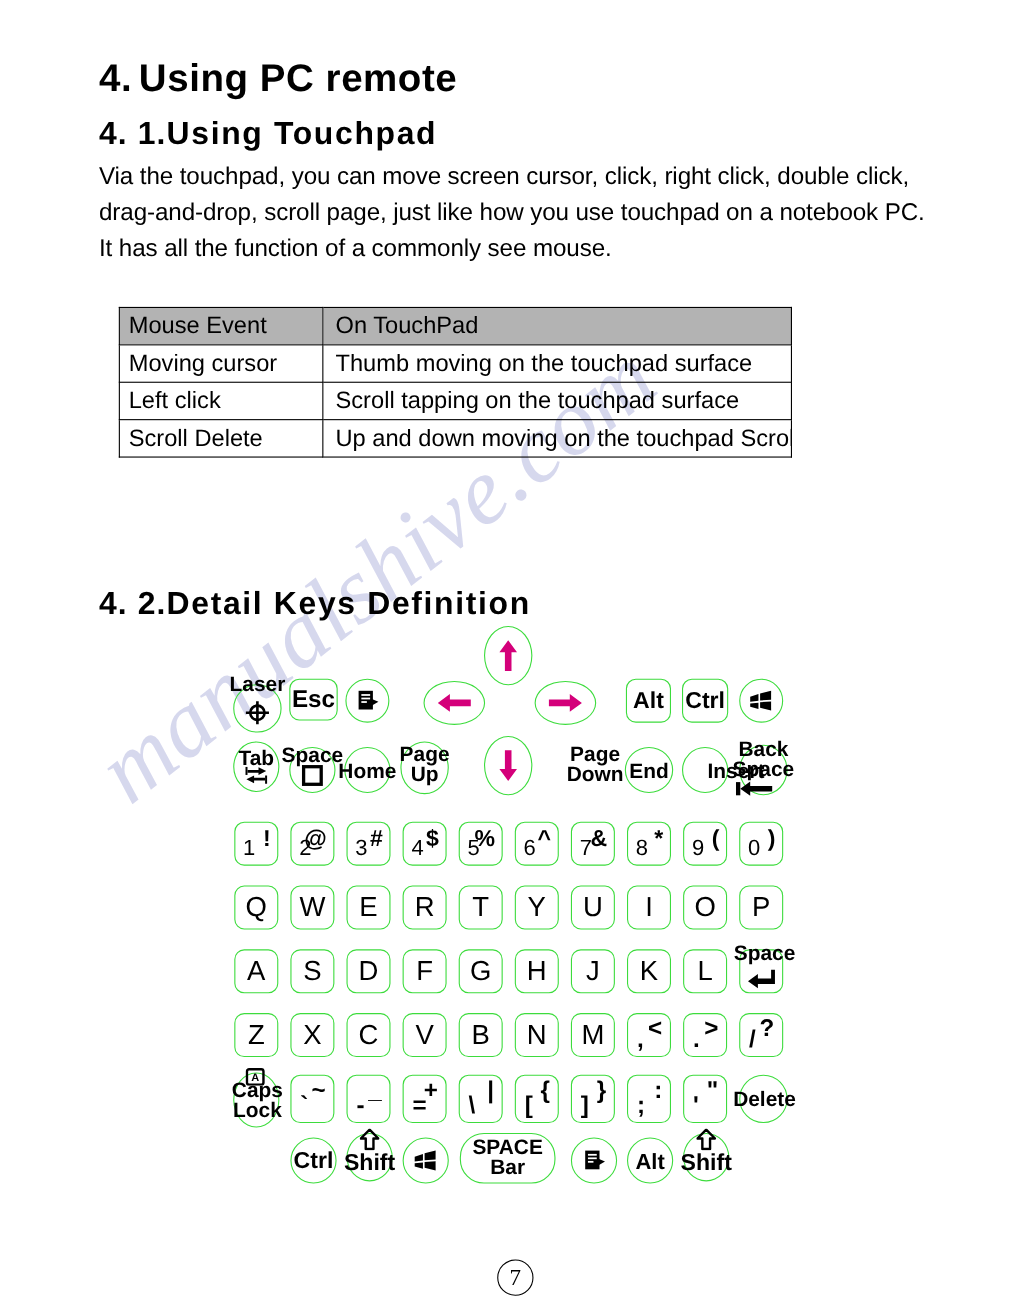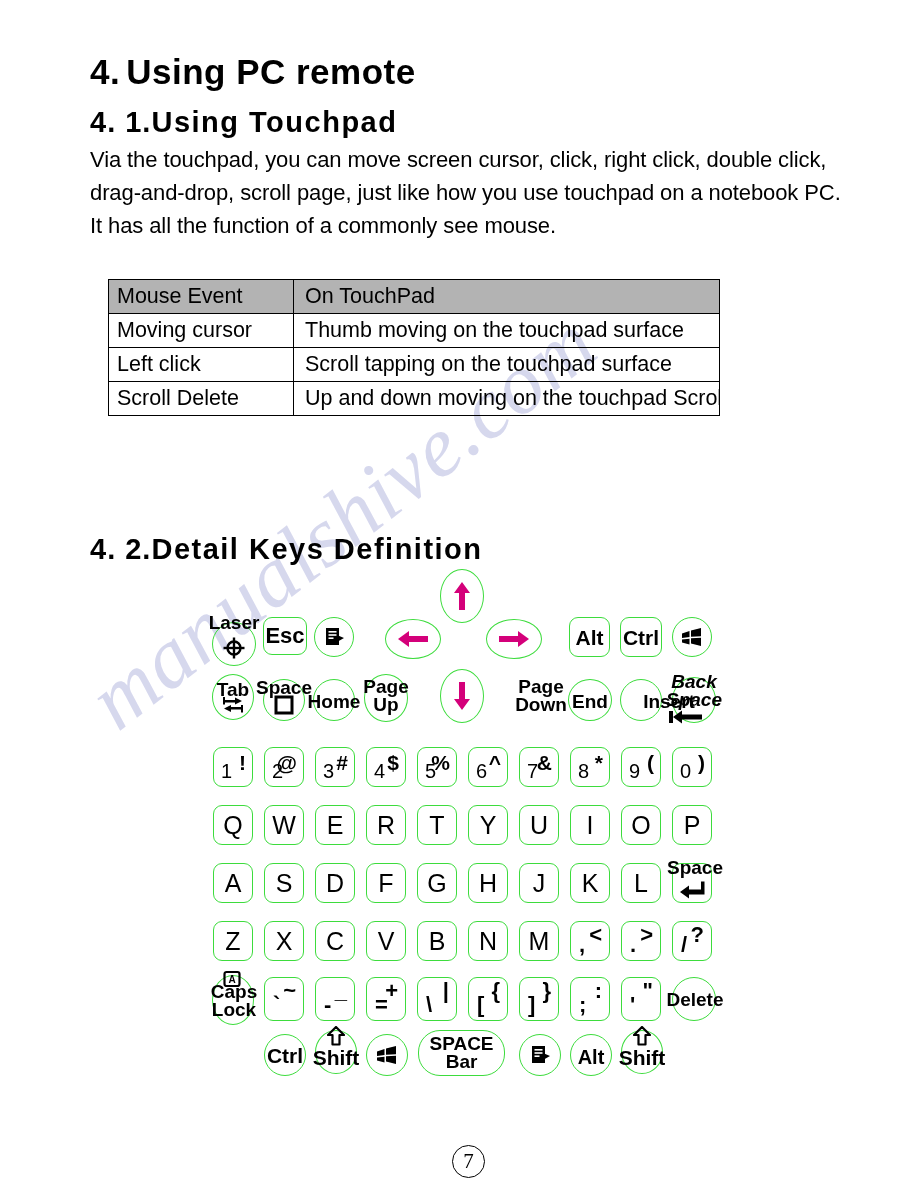--- a/index.html
+++ b/index.html
@@ -369,21 +369,21 @@
       <div>Down</div>
     </div>
 
     <div class="key round" style="left:568px; top:122px; width:44px; height:42px;"></div>
     <div class="cap" style="left:566px; top:136px; width:48px;">End</div>
 
     <div class="key round" style="left:620px; top:122px; width:42px; height:42px;"></div>
     <div class="cap" style="left:611px; top:136px; width:60px;padding-left:28px;">Insert</div>
 
     <div class="key round" style="left:672px; top:120px; width:44px; height:46px;"></div>
-    <div class="cap two" style="left:663px; top:116px; width:62px;font-style:italic;">
+    <div class="cap two" style="left:663px; top:116px; width:62px;">
       <div>Back</div>
       <div>Space</div>
     </div>
     <span class="arrow" style="left:669px; top:152px;">
       <svg class="icon-svg" width="34" height="16" viewBox="0 0 34 16">
         <rect x="0" y="2" width="4" height="12" fill="#000"></rect>
         <path d="M4 8 L13 1.5 L13 5.5 L33 5.5 L33 10.5 L13 10.5 L13 14.5 Z" fill="#000"></path>
       </svg>
     </span>
 

